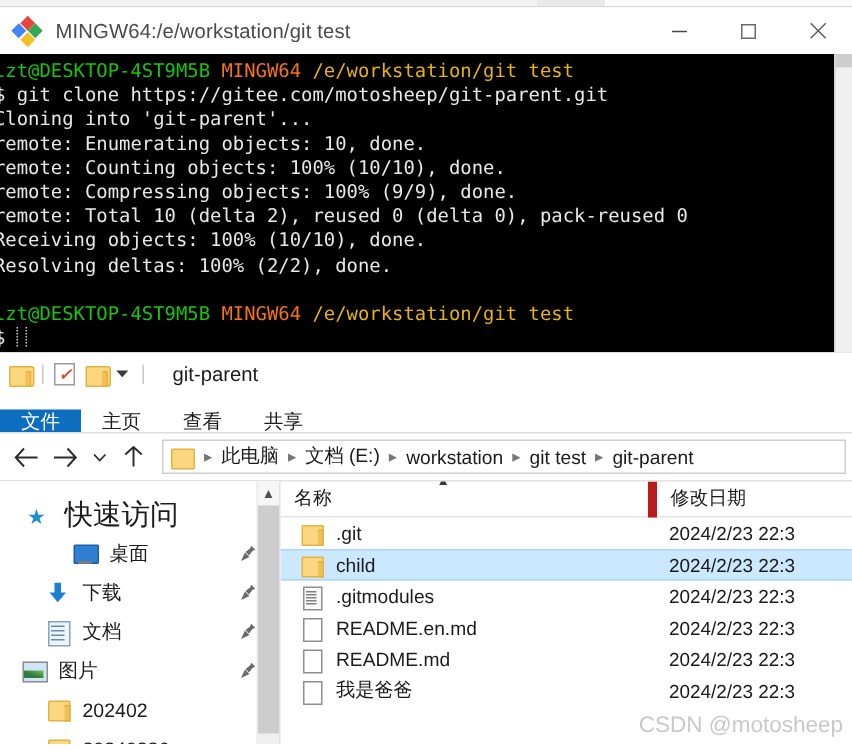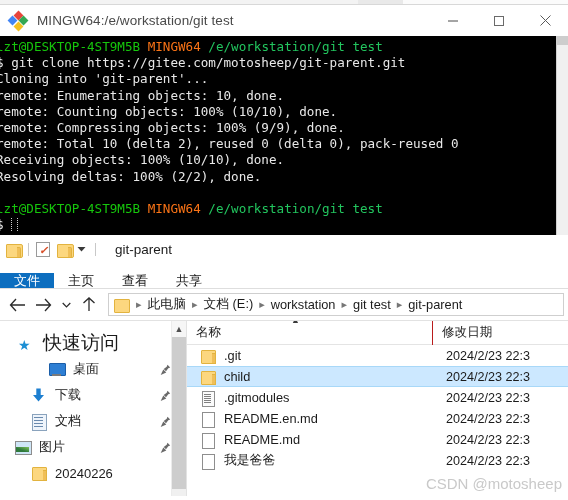--- a/index.html
+++ b/index.html
@@ -47,21 +47,21 @@
     position:relative; height:199px; background:#000000; overflow:hidden;
     padding:3px 0 0 0;
   }
   #term-text {
     font-family:"DejaVu Sans Mono","Liberation Mono",monospace;
     font-size:12.6px; line-height:16.2px; color:#e8e8e8;
     white-space:pre; margin-left:-4px;
   }
   .t-green   { color:#16c60c; }
   .t-magenta { color:#f97316; }
-  .t-yellow  { color:#22c55e; }
+  .t-yellow  { color:#eab308; }
   .t-white   { color:#e8e8e8; }
   .cursor-blk {
     display:inline-block; width:7px; height:13px;
     border-left:1px dotted #cccccc; border-right:1px dotted #cccccc;
     vertical-align:-2px;
   }
   #term-scroll {
     position:absolute; right:0; top:0; width:12px; height:199px;
     background:#f0f0f0; border-left:1px solid #d0d0d0;
   }
@@ -215,21 +215,21 @@
   #filepane { flex:1 1 auto; position:relative; overflow:hidden; }
   #col-header {
     height:24px; display:flex; align-items:center; border-bottom:1px solid #e4e4e4;
     position:relative;
   }
   .col {
     font-size:12.6px; color:#1b1b1b; padding-left:9px; position:relative; height:24px;
     display:flex; align-items:center;
   }
   .col.name { width:245px; flex:0 0 auto; }
-  .col.date { flex:1 1 auto; border-left:1px solid #b91c1c; }
+  .col.date { flex:1 1 auto; border-left:6px solid #b91c1c; }
   #sort-caret {
     position:absolute; left:104px; top:-6px; color:#3a3a3a; font-size:9px;
   }
 
   .file-row {
     height:21px; display:flex; align-items:center; padding-left:13px;
   }
   .file-row.selected { background:#cce8ff; border-top:1px solid #a8d8f8; border-bottom:1px solid #a8d8f8; }
   .fr-icon { width:16px; height:16px; position:relative; flex:0 0 auto; }
   .fr-icon.folder::before {
@@ -414,20 +414,24 @@
           <span class="ni-icon ic-pic"></span>
           <span class="label">图片</span>
           <span class="pin">
             <svg width="11" height="12" viewBox="0 0 11 12">
                 <path d="M7.5 0.8 L10.2 3.5 L8.3 4.3 L6 7.3 L3.7 5 L6.7 2.7 Z M3.3 5.4 L0.7 11 L6.3 8.4" fill="#6a6a6a"></path>
               </svg>
           </span>
         </div>
         <div class="nav-item" style="padding-left:30px">
           <span class="ni-icon ic-folder2"></span>
+          <span class="label">202402</span>
+        </div>
+        <div class="nav-item" style="padding-left:30px">
+          <span class="ni-icon ic-folder2"></span>
           <span class="label">20240226</span>
         </div>
       </div>
       <div id="nav-scroll">
         <div class="up">▲</div>
         <div class="thumb"></div>
       </div>
     </div>
 
     <div id="pane-splitter"></div>

